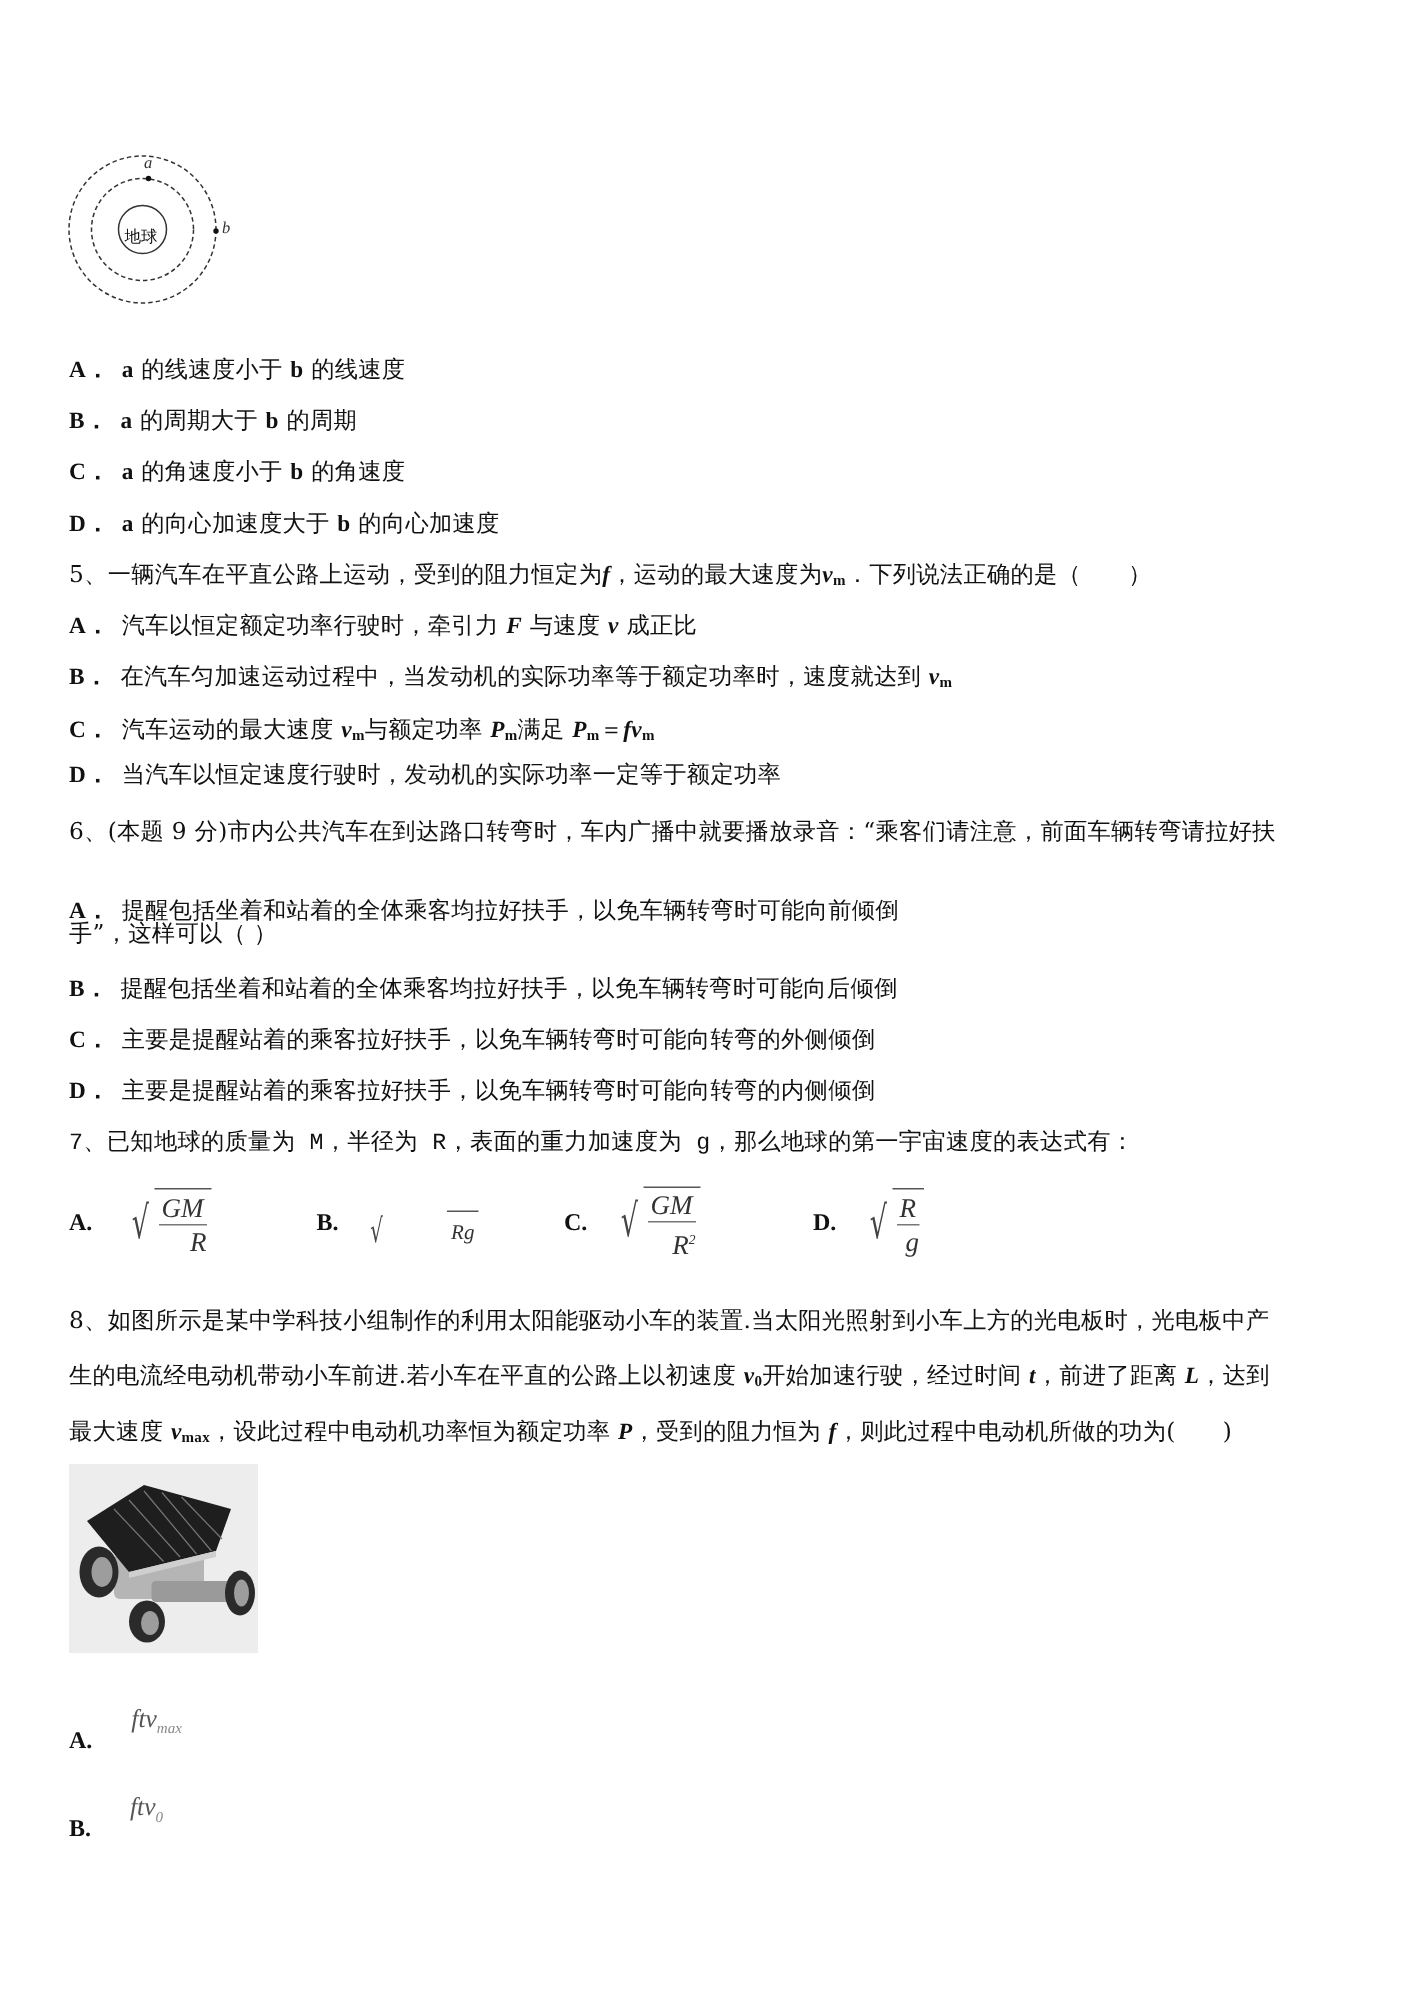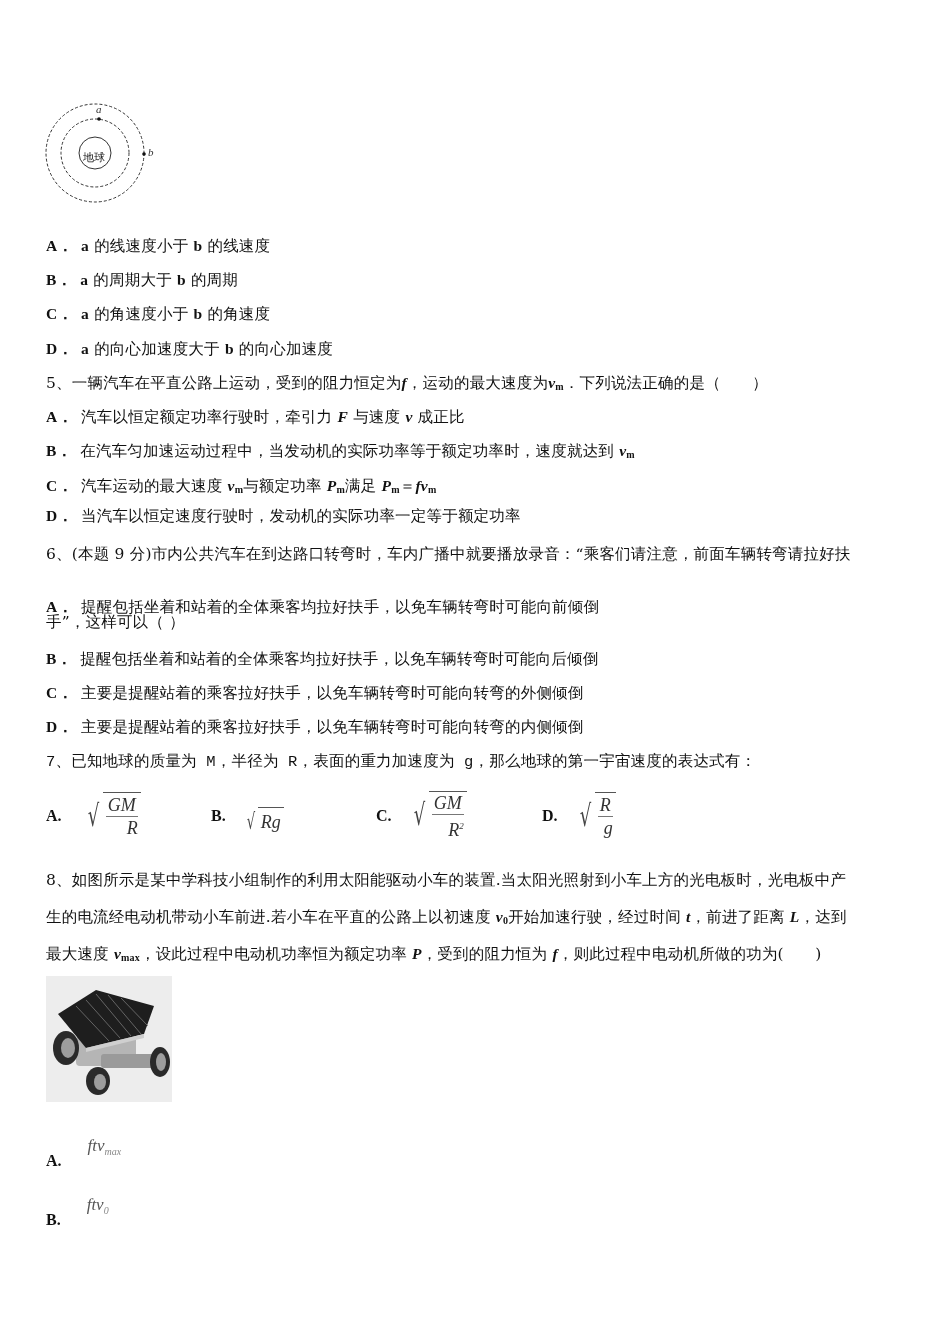--- a/index.html
+++ b/index.html
@@ -97,21 +97,21 @@
             <span class="num">GM</span>
             <span>R</span>
           </span>
       </span>
     </span>
   </div>
   <div class="opt" style="left:165px;">
     <span class="lbl">B.</span>
     <span class="sqrt" style="margin-left:10px; margin-top:12px;">
       <span class="radical" style="font-size:22px; line-height:30px;">√</span>
-      <span class="radicand math" style="font-size:18px;">Rg</span>
+      <span class="radicand math" style="font-size:14px;margin-left:40px;">Rg</span>
     </span>
   </div>
   <div class="opt" style="left:330px;">
     <span class="lbl">C.</span>
     <span class="sqrt" style="margin-left:10px;">
       <span class="radical">√</span>
       <span class="radicand math">
         <span class="frac">
             <span class="num">GM</span>
             <span><span>R</span><sup style="font-size:9px;">2</sup></span>

